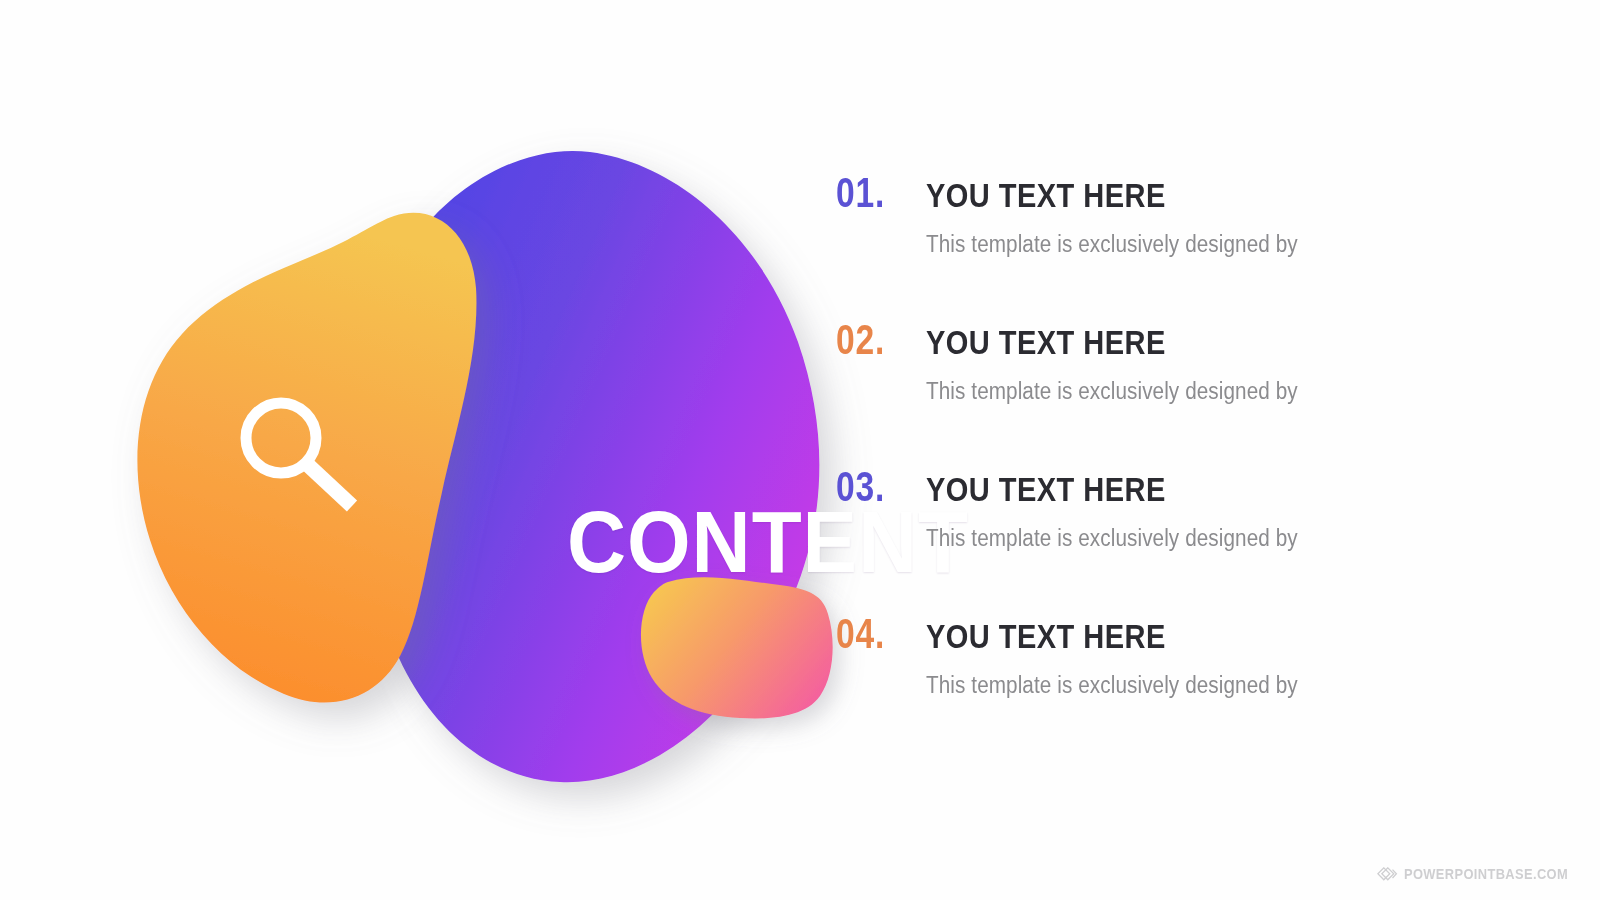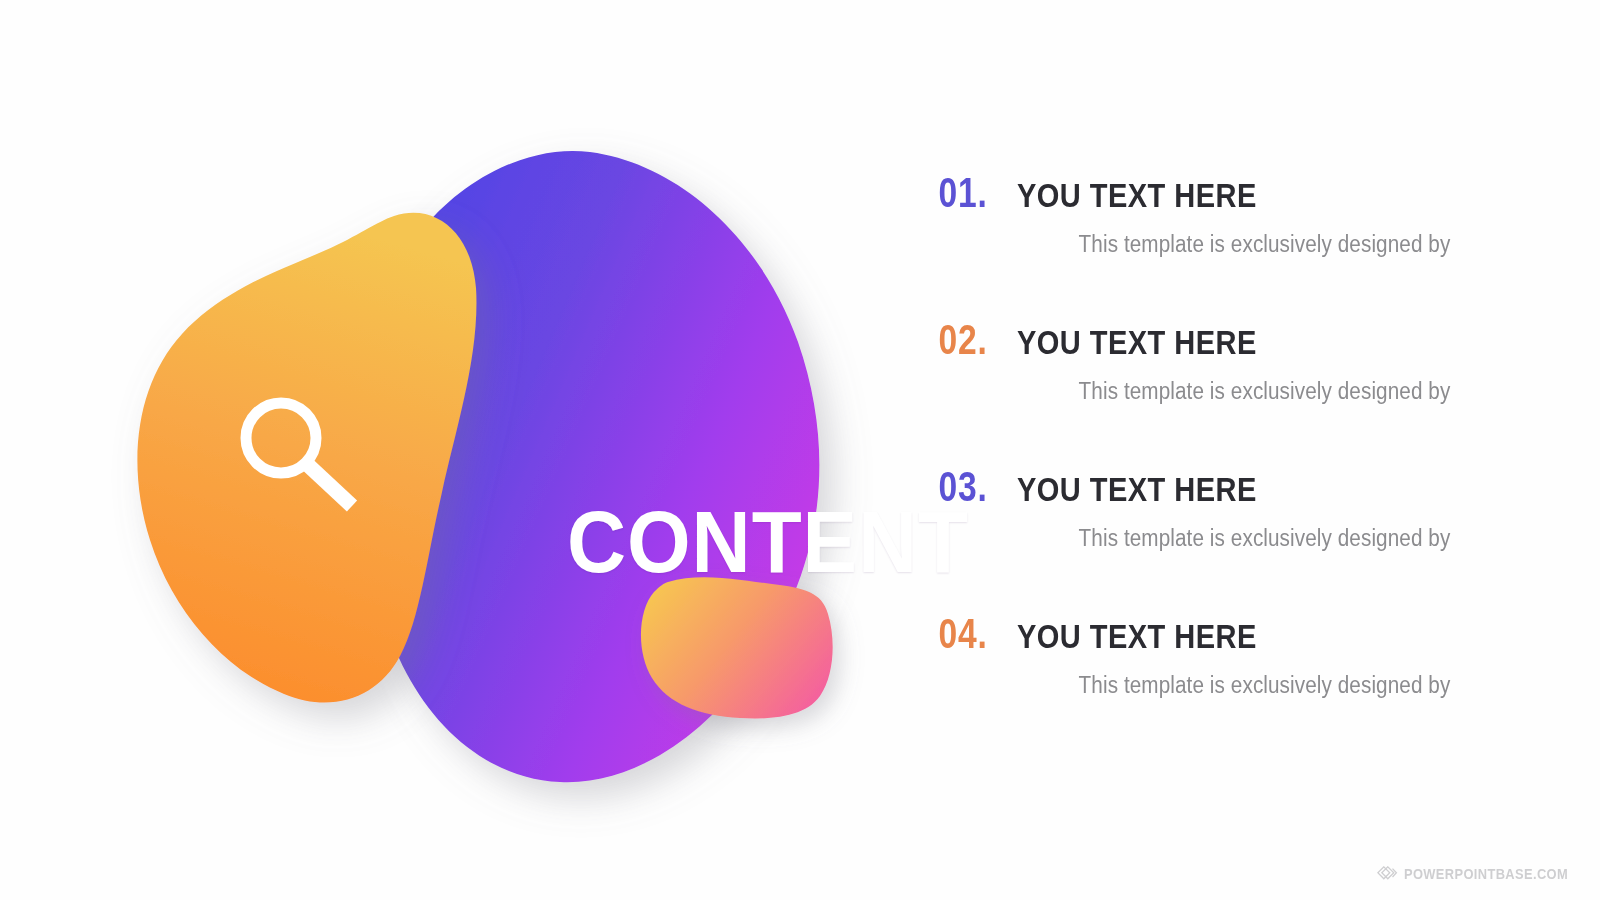--- a/index.html
+++ b/index.html
@@ -48,24 +48,23 @@
     line-height: 1;
     transform: scaleX(0.93);
     transform-origin: left top;
     white-space: nowrap;
     text-shadow: 0 1px 2px rgba(60,20,90,0.12);
   }
 
   
   .list {
     position: absolute;
-    left: 927px;
+    left: 836px;
     top: 172px;
     width: 640px;
-    text-align: center;
   }
   .list-item {
     position: relative;
     height: 147px;
   }
   .item-row {
     display: flex;
     align-items: baseline;
   }
   .item-num {
@@ -102,21 +101,21 @@
     transform-origin: left center;
     white-space: nowrap;
   }
 
   
   .watermark {
     position: absolute;
     right: 18px;
     bottom: 18px;
     display: flex;
-    align-items: flex-start;
+    align-items: center;
     gap: 5px;
     opacity: 0.55;
   }
   .watermark .wm-text {
     font-family: "Liberation Sans Narrow", "Liberation Sans", sans-serif;
     font-size: 14px;
     font-weight: bold;
     letter-spacing: 0.4px;
     color: #a8a8ac;
     transform: scaleX(0.92);

